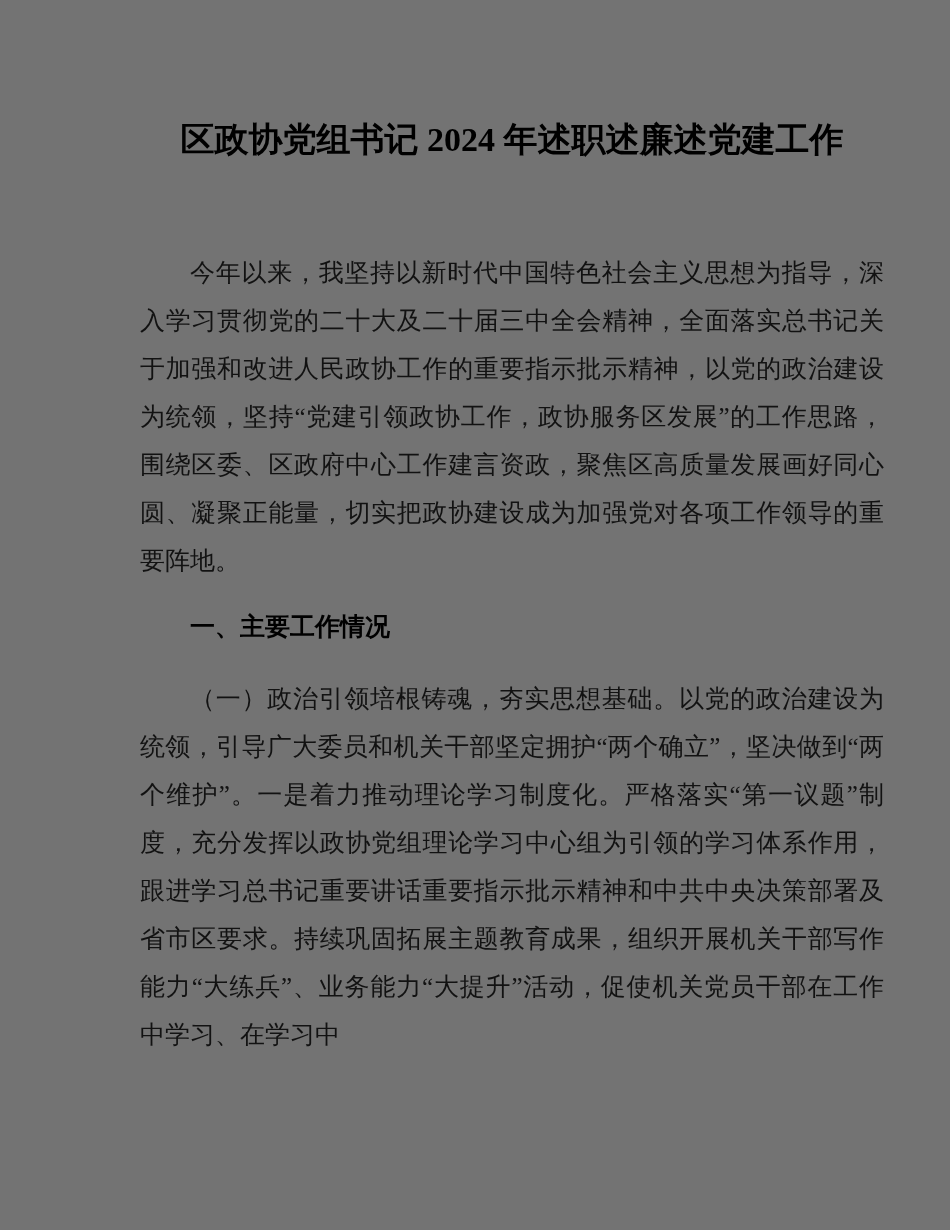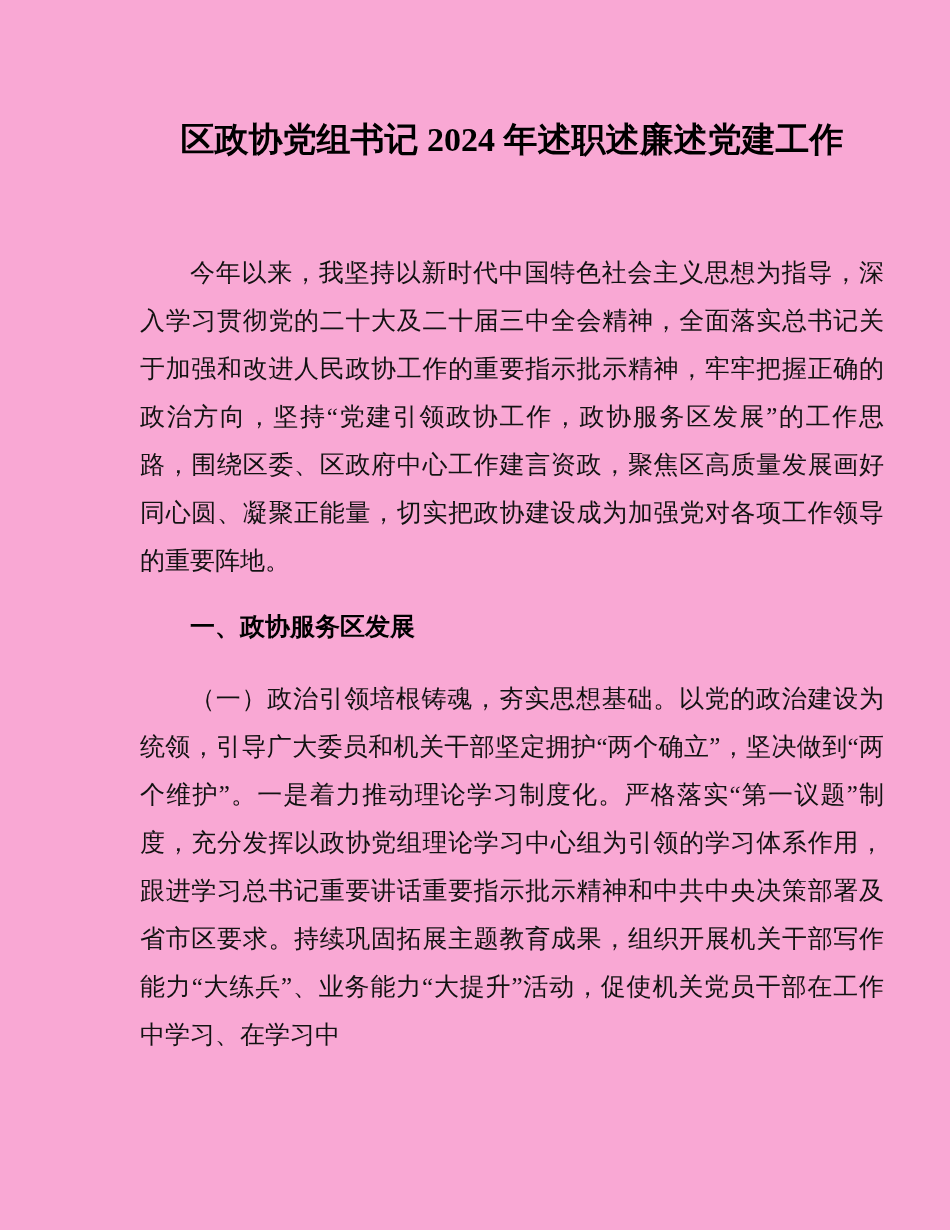--- a/index.html
+++ b/index.html
@@ -5,21 +5,21 @@
   html, body {
     margin: 0;
     padding: 0;
     background: #ffffff;
   }
   .page {
     position: relative;
     width: 950px;
     min-height: 1230px;
     box-sizing: border-box;
-    background: #f9a8d4;
+    background: #737373;
     color: #000000;
     padding: 113px 66px 80px 140px;
     overflow: hidden;
   }
   .doc-title {
     font-family: "Liberation Serif", "DejaVu Serif", serif;
     font-weight: 700;
     font-size: 34px;
     line-height: 54px;
     text-align: center;
@@ -56,19 +56,19 @@
 </style>
 </head>
 <body>
 
 <div class="page">
 
   <div class="doc-title">
     <div class="title-line">区政协党组书记 2024 年述职述廉述党建工作</div>
   </div>
 
-  <p class="body-para intro-para">今年以来，我坚持以新时代中国特色社会主义思想为指导，深入学习贯彻党的二十大及二十届三中全会精神，全面落实总书记关于加强和改进人民政协工作的重要指示批示精神，牢牢把握正确的政治方向，坚持“党建引领政协工作，政协服务区发展”的工作思路，围绕区委、区政府中心工作建言资政，聚焦区高质量发展画好同心圆、凝聚正能量，切实把政协建设成为加强党对各项工作领导的重要阵地。</p>
+  <p class="body-para intro-para">今年以来，我坚持以新时代中国特色社会主义思想为指导，深入学习贯彻党的二十大及二十届三中全会精神，全面落实总书记关于加强和改进人民政协工作的重要指示批示精神，以党的政治建设为统领，坚持“党建引领政协工作，政协服务区发展”的工作思路，围绕区委、区政府中心工作建言资政，聚焦区高质量发展画好同心圆、凝聚正能量，切实把政协建设成为加强党对各项工作领导的重要阵地。</p>
 
-  <h2 class="section-heading">一、政协服务区发展</h2>
+  <h2 class="section-heading">一、主要工作情况</h2>
 
   <p class="body-para section-para">（一）政治引领培根铸魂，夯实思想基础。以党的政治建设为统领，引导广大委员和机关干部坚定拥护“两个确立”，坚决做到“两个维护”。一是着力推动理论学习制度化。严格落实“第一议题”制度，充分发挥以政协党组理论学习中心组为引领的学习体系作用，跟进学习总书记重要讲话重要指示批示精神和中共中央决策部署及省市区要求。持续巩固拓展主题教育成果，组织开展机关干部写作能力“大练兵”、业务能力“大提升”活动，促使机关党员干部在工作中学习、在学习中</p>
 
 </div>
 
 </body></html>

